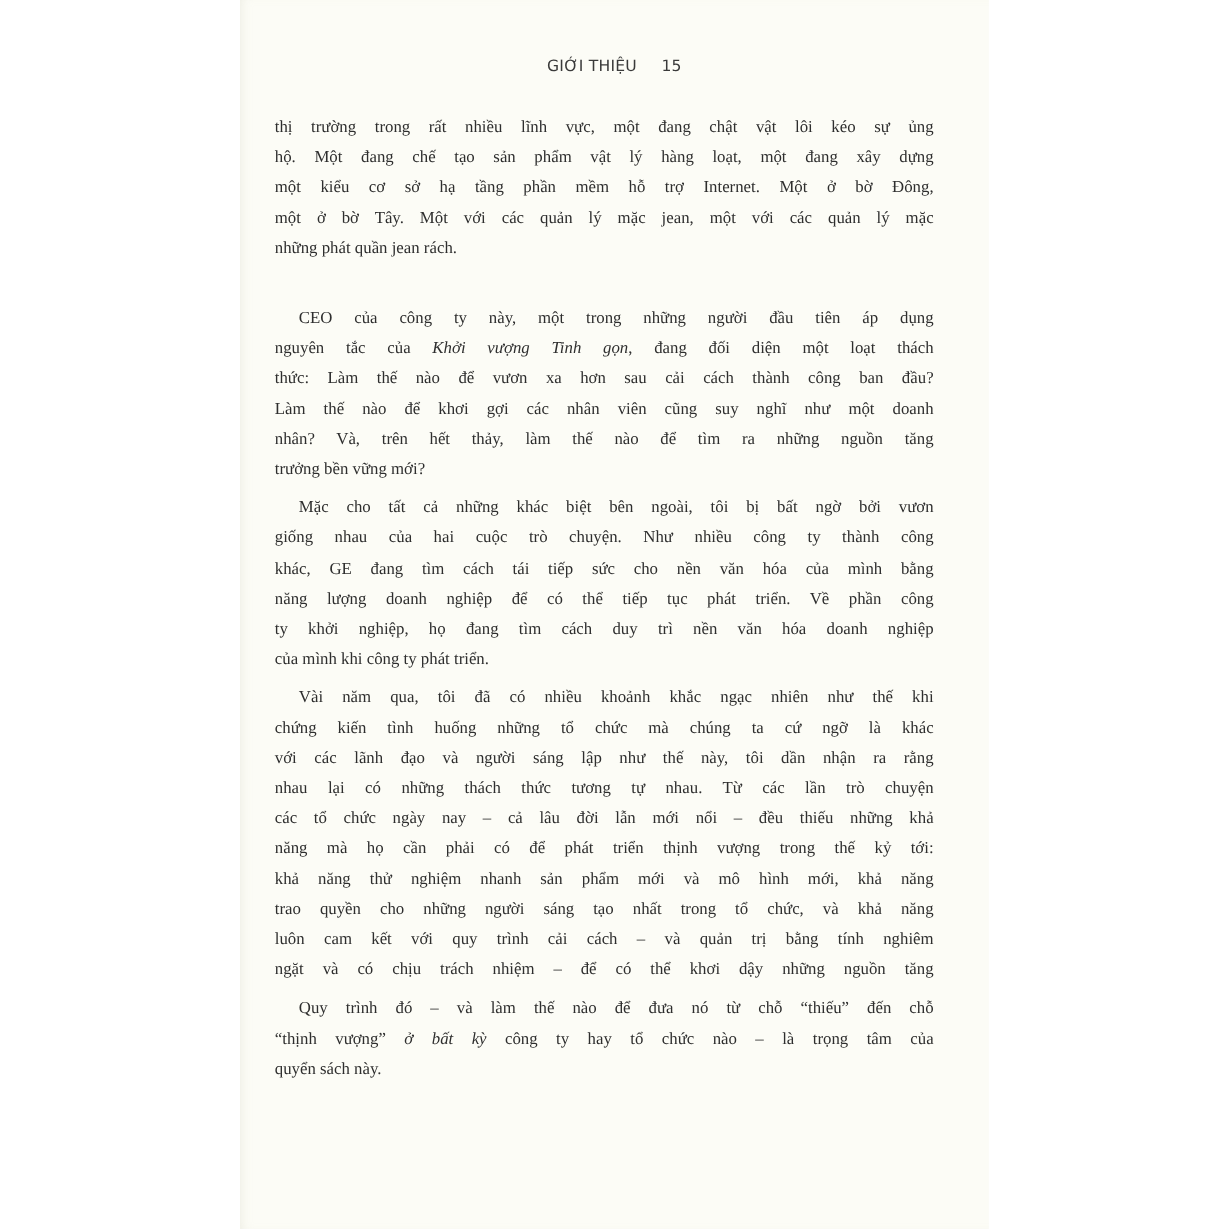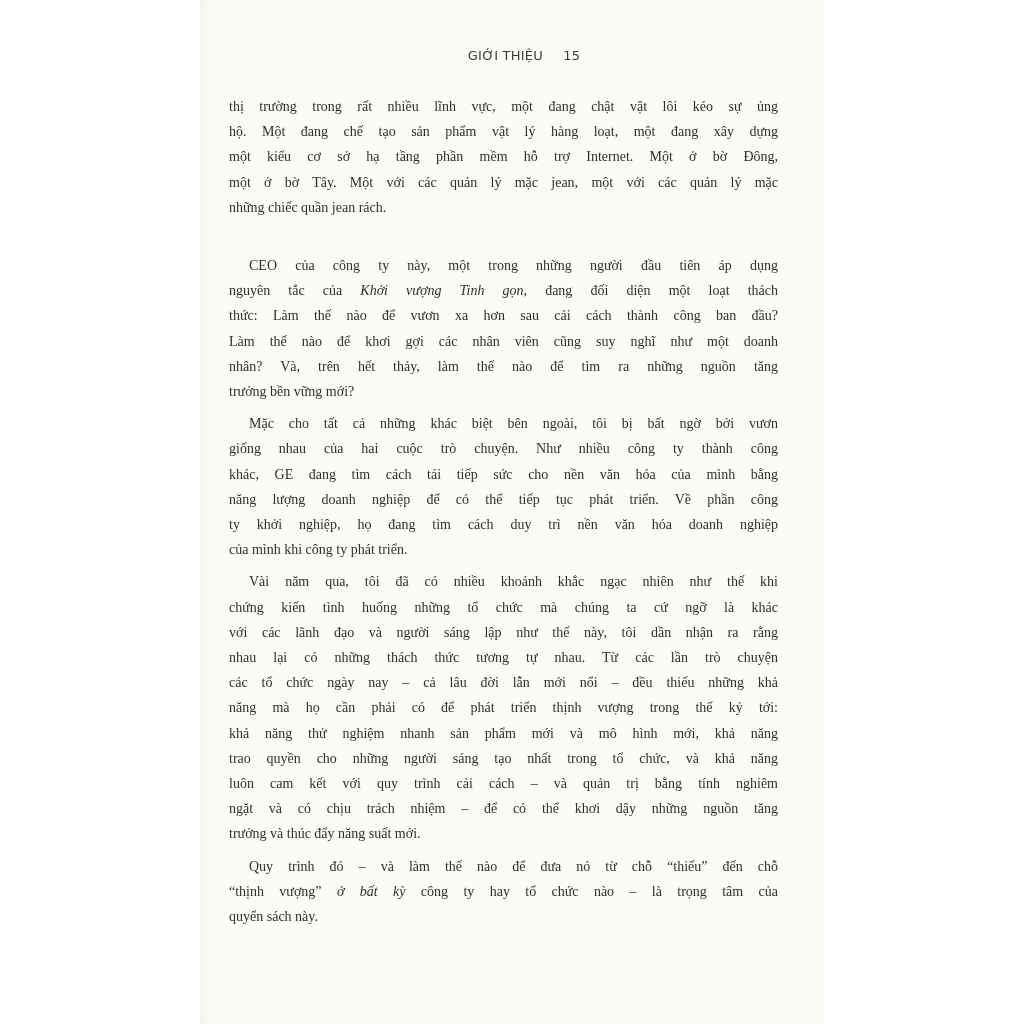--- a/index.html
+++ b/index.html
@@ -22,21 +22,20 @@
     .running-head {
       position: absolute;
       top: 48px;
       left: 0;
       width: 100%;
       text-align: center;
       font-family: "DejaVu Sans", sans-serif;
       font-size: 13px;
       color: #3a3a3a;
       letter-spacing: 0.2px;
-      margin-left: 12px;
     }
     .running-head .title { margin-right: 16px; }
     .body-text {
       position: absolute;
       left: 29px;
       top: 94px;
       width: 549px;
       font-family: "Liberation Serif", serif;
       font-size: 14px;
       line-height: 25.2px;
@@ -63,21 +62,21 @@
   <div class="running-head">
     <span class="title">GIỚI THIỆU</span>
     <span class="num">15</span>
   </div>
   <div class="body-text" id="body-text">
       <p>
         <span class="line">thị trường trong rất nhiều lĩnh vực, một đang chật vật lôi kéo sự ủng</span>
         <span class="line">hộ. Một đang chế tạo sản phẩm vật lý hàng loạt, một đang xây dựng</span>
         <span class="line">một kiểu cơ sở hạ tầng phần mềm hỗ trợ Internet. Một ở bờ Đông,</span>
         <span class="line">một ở bờ Tây. Một với các quản lý mặc jean, một với các quản lý mặc</span>
-        <span class="line last">những chiếc quần jean rách.</span>
+        <span class="line last">những phát quần jean rách.</span>
       </p>
       <p>
         <span class="line" style="text-indent: 20px; margin-top: 33px;">CEO của công ty này, một trong những người đầu tiên áp dụng</span>
         <span class="line">nguyên tắc của <em>Khởi vượng Tinh gọn</em>, đang đối diện một loạt thách</span>
         <span class="line">thức: Làm thế nào để vươn xa hơn sau cải cách thành công ban đầu?</span>
         <span class="line">Làm thế nào để khơi gợi các nhân viên cũng suy nghĩ như một doanh</span>
         <span class="line">nhân? Và, trên hết thảy, làm thế nào để tìm ra những nguồn tăng</span>
         <span class="line last">trưởng bền vững mới?</span>
       </p>
       <p>
@@ -92,21 +91,20 @@
         <span class="line" style="text-indent: 20px;">Vài năm qua, tôi đã có nhiều khoảnh khắc ngạc nhiên như thế khi</span>
         <span class="line">chứng kiến tình huống những tổ chức mà chúng ta cứ ngỡ là khác</span>
         <span class="line">với các lãnh đạo và người sáng lập như thế này, tôi dần nhận ra rằng</span>
         <span class="line">nhau lại có những thách thức tương tự nhau. Từ các lần trò chuyện</span>
         <span class="line">các tổ chức ngày nay – cả lâu đời lẫn mới nổi – đều thiếu những khả</span>
         <span class="line">năng mà họ cần phải có để phát triển thịnh vượng trong thế kỷ tới:</span>
         <span class="line">khả năng thử nghiệm nhanh sản phẩm mới và mô hình mới, khả năng</span>
         <span class="line">trao quyền cho những người sáng tạo nhất trong tổ chức, và khả năng</span>
         <span class="line">luôn cam kết với quy trình cải cách – và quản trị bằng tính nghiêm</span>
         <span class="line">ngặt và có chịu trách nhiệm – để có thể khơi dậy những nguồn tăng</span>
-        <span class="line last">trưởng và thúc đẩy năng suất mới.</span>
       </p>
       <p>
         <span class="line" style="text-indent: 20px;">Quy trình đó – và làm thế nào để đưa nó từ chỗ “thiếu” đến chỗ</span>
         <span class="line">“thịnh vượng” <em>ở bất kỳ</em> công ty hay tổ chức nào – là trọng tâm của</span>
         <span class="line last">quyển sách này.</span>
       </p>
     </div>
 </div>
 
 </body></html>

